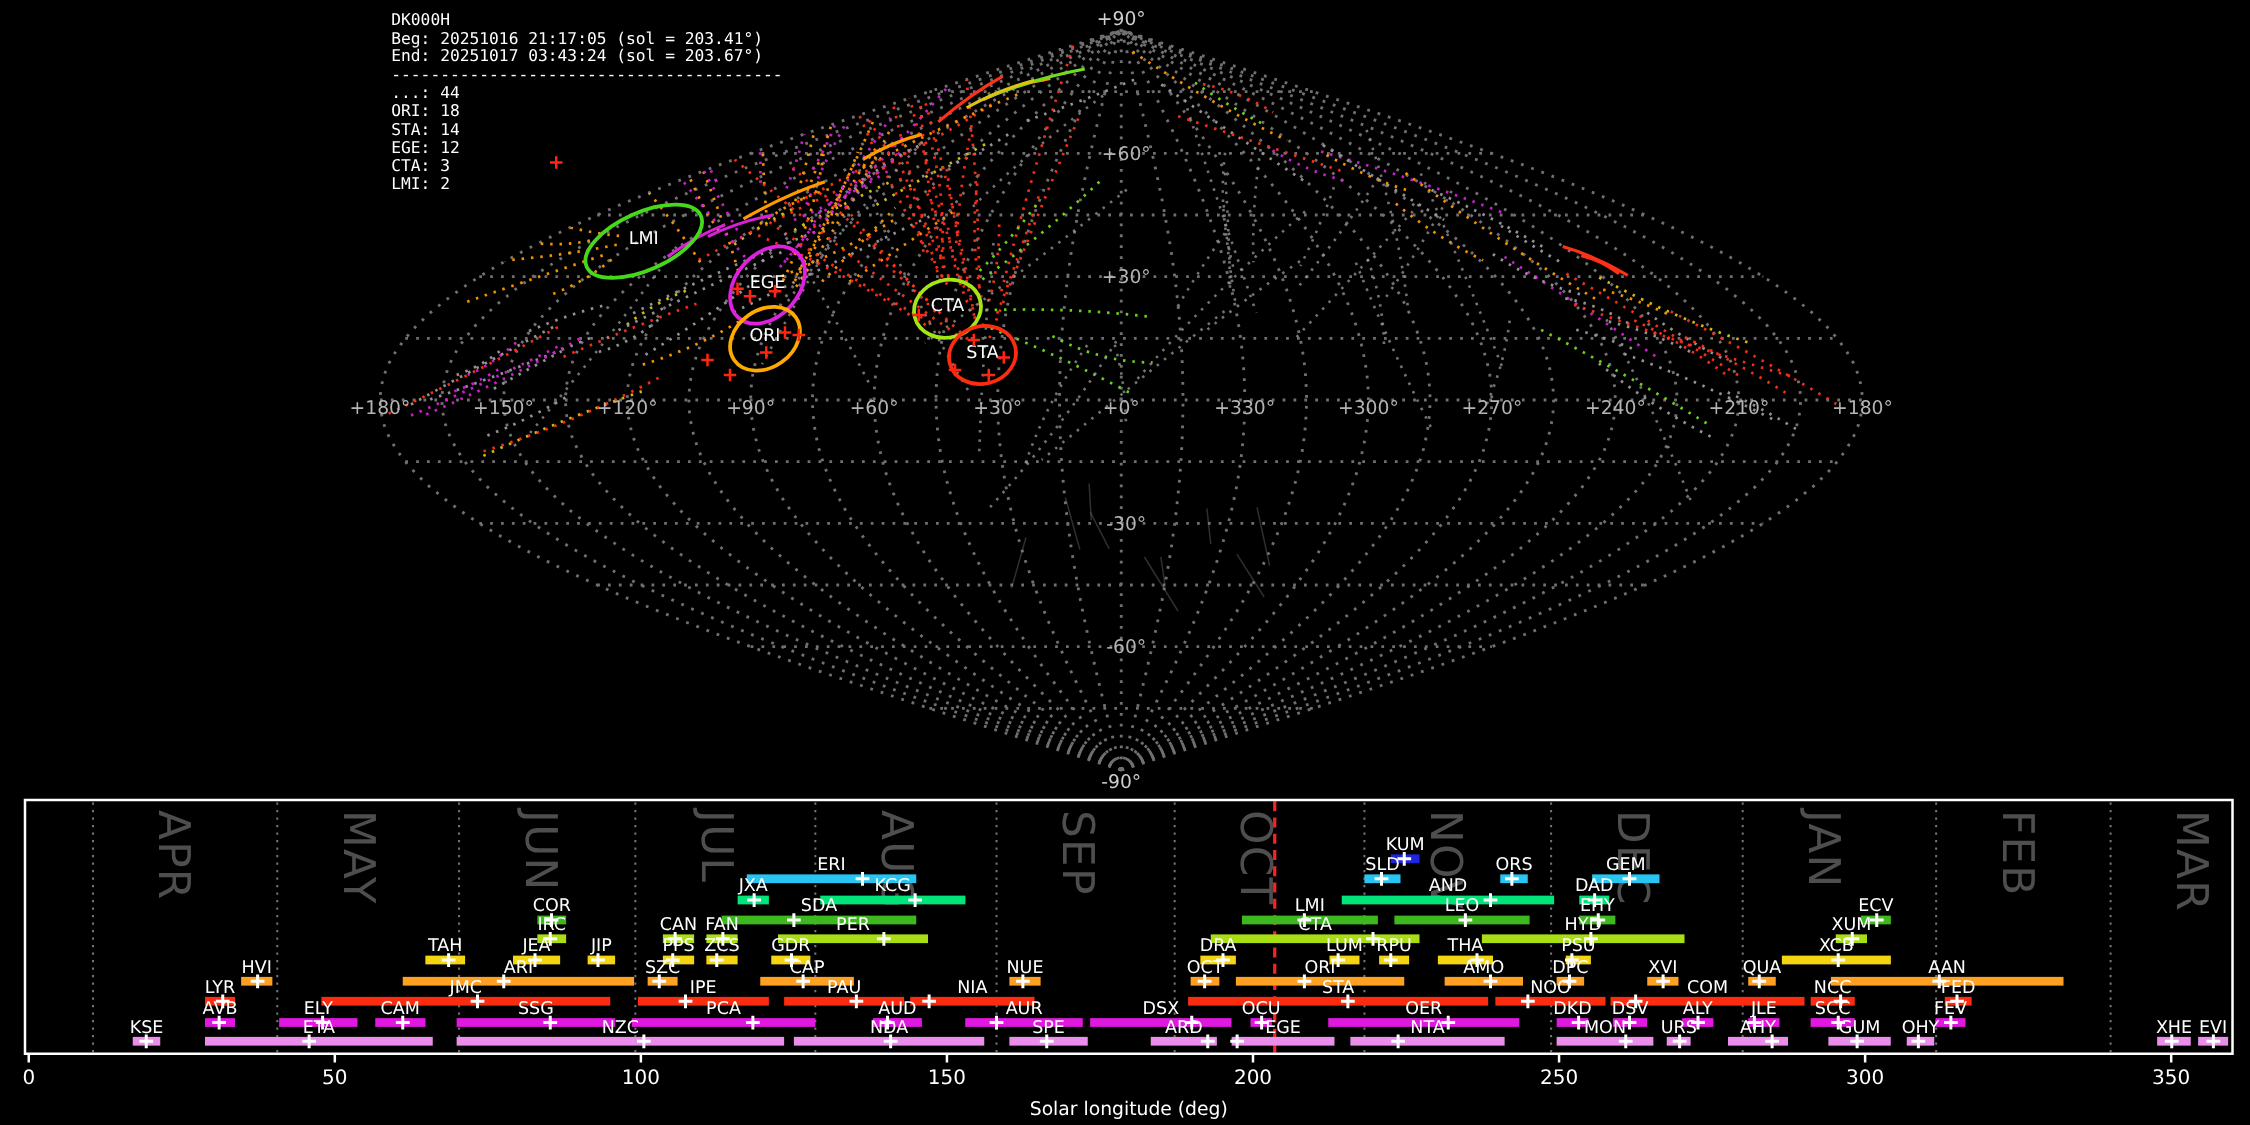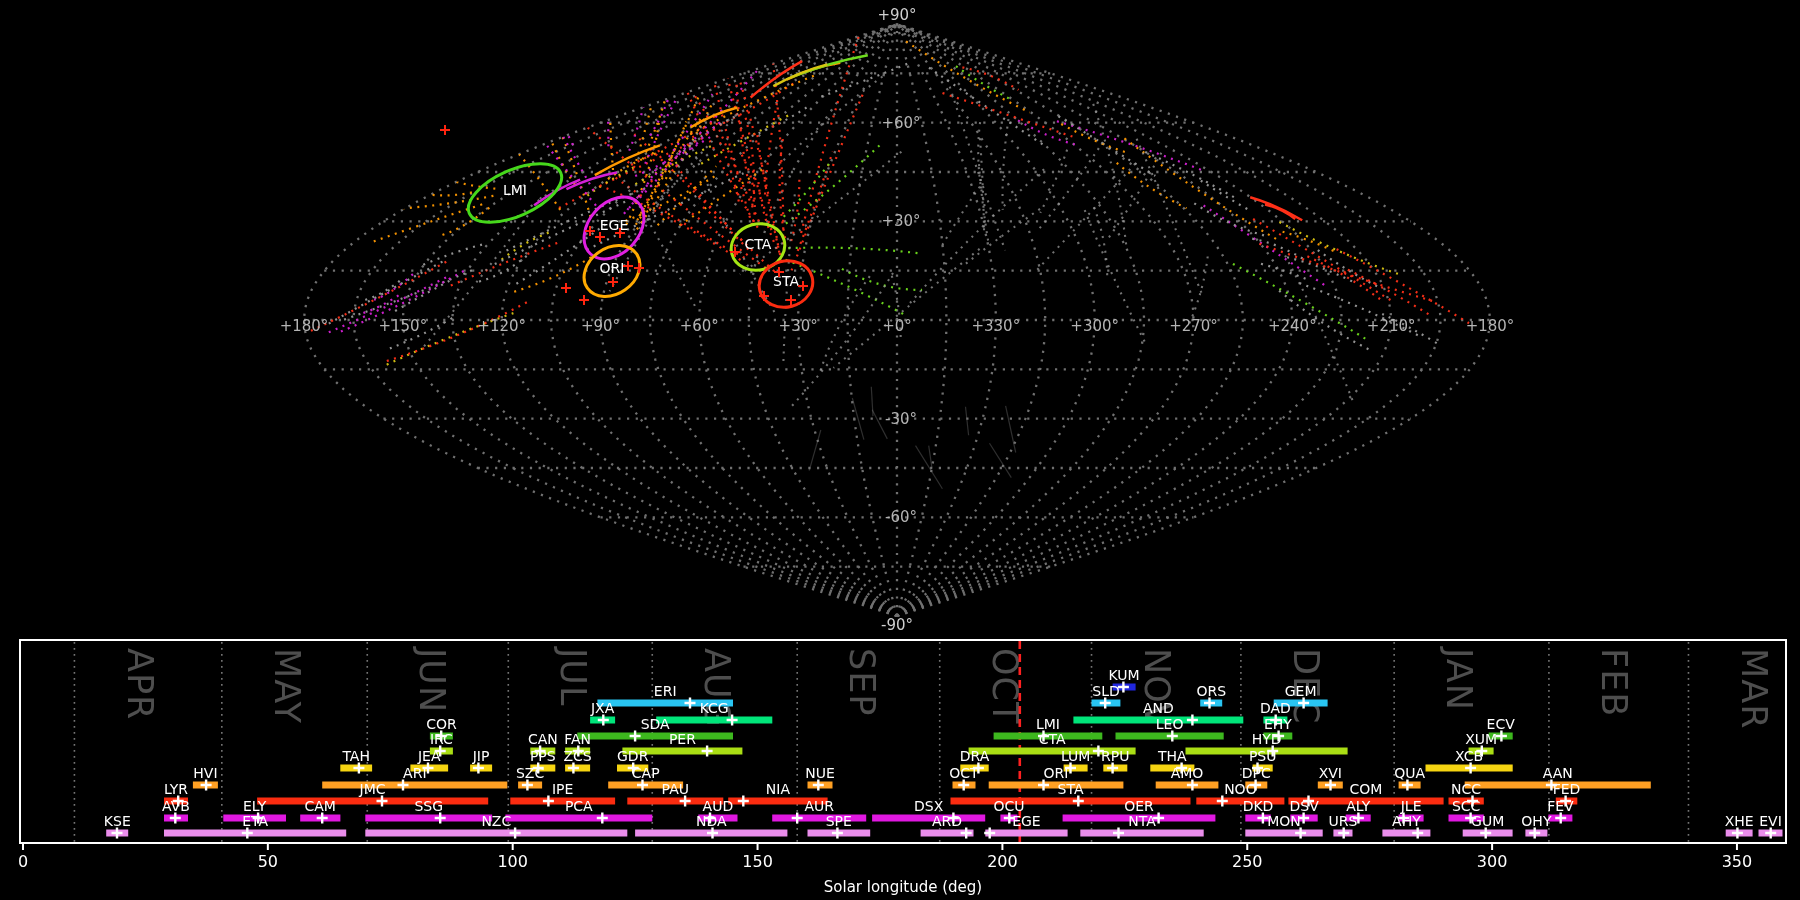--- a/index.html
+++ b/index.html
@@ -603,13 +603,23 @@
         <text x="1002.4000000000001" y="867" fill="#fff" font-size="16" text-anchor="middle">200</text>
         <line x1="1247.25" y1="843" x2="1247.25" y2="850" stroke="#fff" stroke-width="2"></line>
         <text x="1247.25" y="867" fill="#fff" font-size="16" text-anchor="middle">250</text>
         <line x1="1492.1000000000001" y1="843" x2="1492.1000000000001" y2="850" stroke="#fff" stroke-width="2"></line>
         <text x="1492.1000000000001" y="867" fill="#fff" font-size="16" text-anchor="middle">300</text>
         <line x1="1736.95" y1="843" x2="1736.95" y2="850" stroke="#fff" stroke-width="2"></line>
         <text x="1736.95" y="867" fill="#fff" font-size="16" text-anchor="middle">350</text>
         <text x="903" y="892" fill="#fff" font-size="15" text-anchor="middle">Solar longitude (deg)</text>
       </g>
     </svg>
+  <pre class="stats">DK000H
+Beg: 20251016 21:17:05 (sol = 203.41°)
+End: 20251017 03:43:24 (sol = 203.67°)
+----------------------------------------
+...: 44
+ORI: 18
+STA: 14
+EGE: 12
+CTA: 3
+LMI: 2</pre>
 </div>
 
 </body></html>

